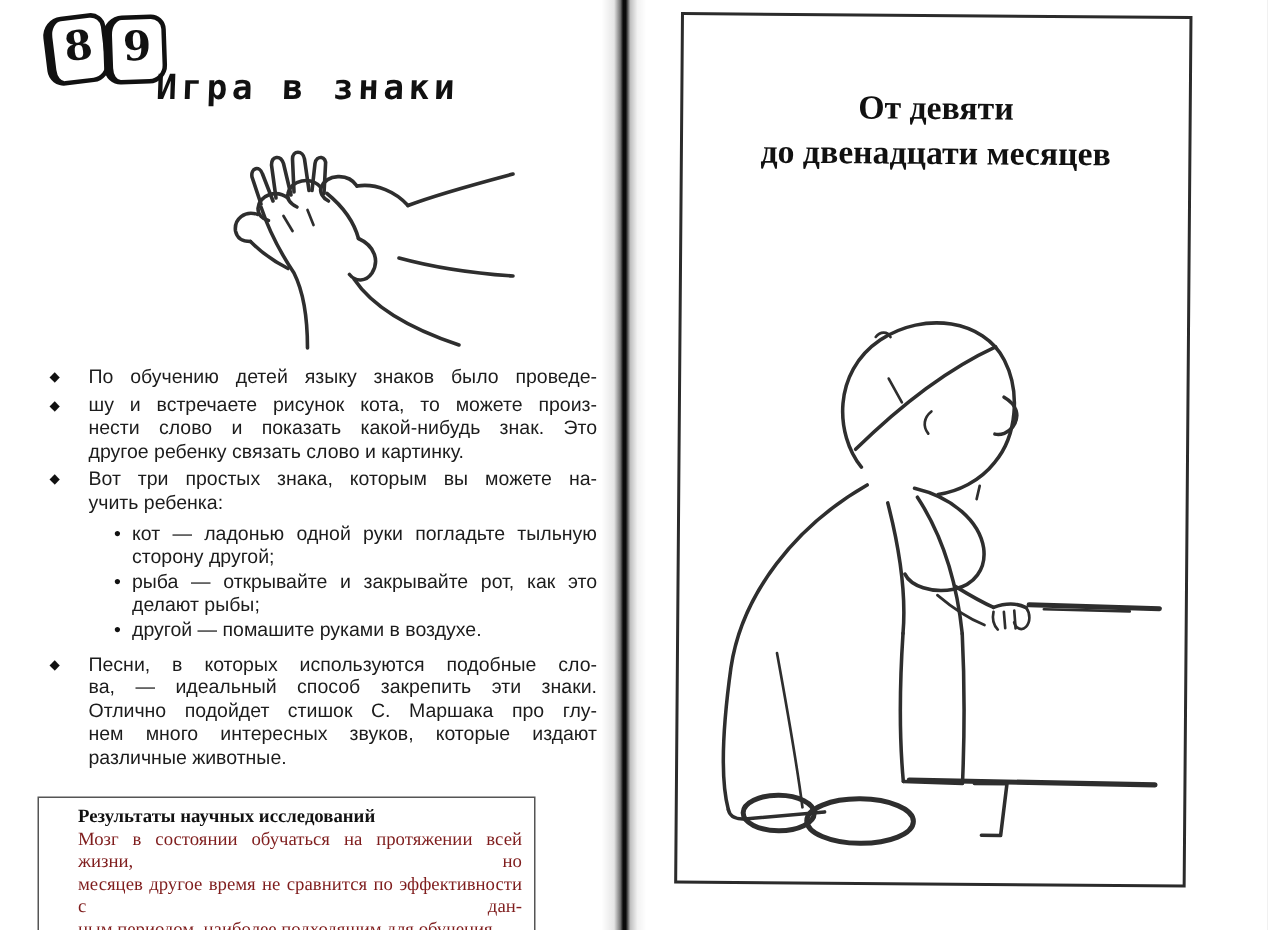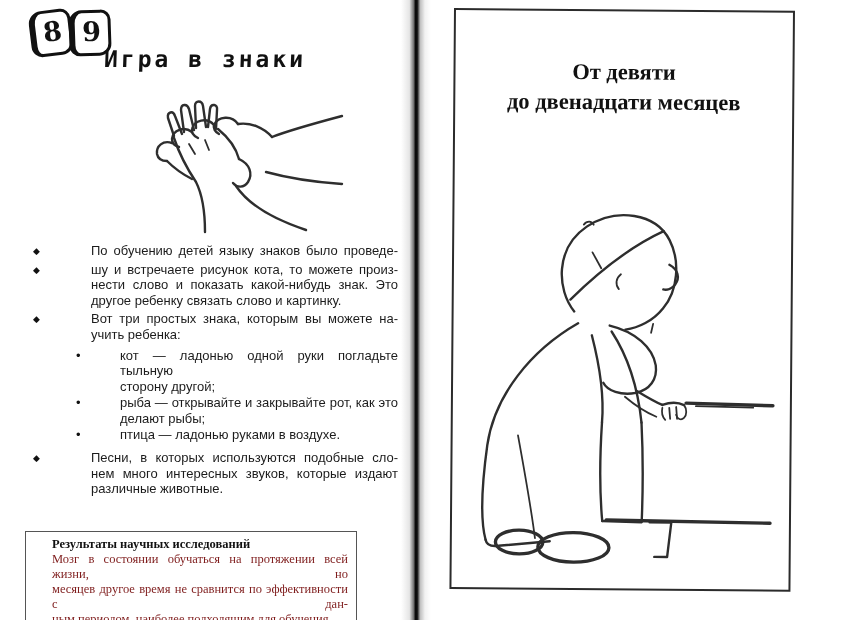--- a/index.html
+++ b/index.html
@@ -24,21 +24,21 @@
   .hands-art{position:absolute;left:88px;top:92px;}
 
   .text-col{position:absolute;left:30px;top:243px;width:368px;}
   .bullet{display:flex;margin:0 0 3px 0;}
   .bullet .marker{flex:0 0 26px;padding-left:3px;font-size:9px;line-height:16px;color:#111;}
   .bullet .lines{flex:1;}
   .bullet.sub{padding-left:46px;margin:1px 0;}
   .bullet.sub .marker{flex:0 0 12px;padding-left:0;font-size:13px;line-height:15px;}
   .bullet.sub-first{margin-top:6px;}
   .bullet.after-subs{margin-top:8px;}
-  .ln{font-size:13px;line-height:15.4px;text-align:justify;color:#1c1c1c;margin-left:32px;}
+  .ln{font-size:13px;line-height:15.4px;text-align:justify;color:#1c1c1c;}
   .ln.j{text-align-last:justify;}
 
   .research-box{position:absolute;left:25px;top:531px;width:332px;box-sizing:border-box;
         border:1px solid #555;padding:5px 8px 6px 26px;background:#fff;
         font-family:"Liberation Serif",serif;}
   .research-box .rb-heading{font-weight:bold;font-size:12.5px;line-height:15px;color:#111;}
   .research-box .rb-ln{font-size:12.5px;line-height:15px;text-align:justify;color:#7f1d1d;}
   .research-box .rb-ln.j{text-align-last:justify;}
 
   .footer{position:absolute;left:34px;top:631px;white-space:nowrap;}
@@ -139,28 +139,30 @@
         <span class="marker">•</span>
         <div class="lines">
           <div class="ln j">рыба — открывайте и закрывайте рот, как это</div>
           <div class="ln">делают рыбы;</div>
         </div>
       </div>
 
       <div class="bullet sub">
         <span class="marker">•</span>
         <div class="lines">
-          <div class="ln">птица — ладонью руками в воздухе.</div>
+          <div class="ln">другой — помашите руками в воздухе.</div>
         </div>
       </div>
 
       <div class="bullet after-subs">
         <span class="marker">◆</span>
         <div class="lines">
           <div class="ln j">Песни, в которых используются подобные сло-</div>
+          <div class="ln j">ва, — идеальный способ закрепить эти знаки.</div>
+          <div class="ln j">Отлично подойдет стишок С. Маршака про глу-</div>
           <div class="ln j">нем много интересных звуков, которые издают</div>
           <div class="ln">различные животные.</div>
         </div>
       </div>
 
     </div>
 
     <div class="research-box">
       <div class="rb-heading">Результаты научных исследований</div>
       <div class="rb-ln j">Мозг в состоянии обучаться на протяжении всей жизни, но</div>

